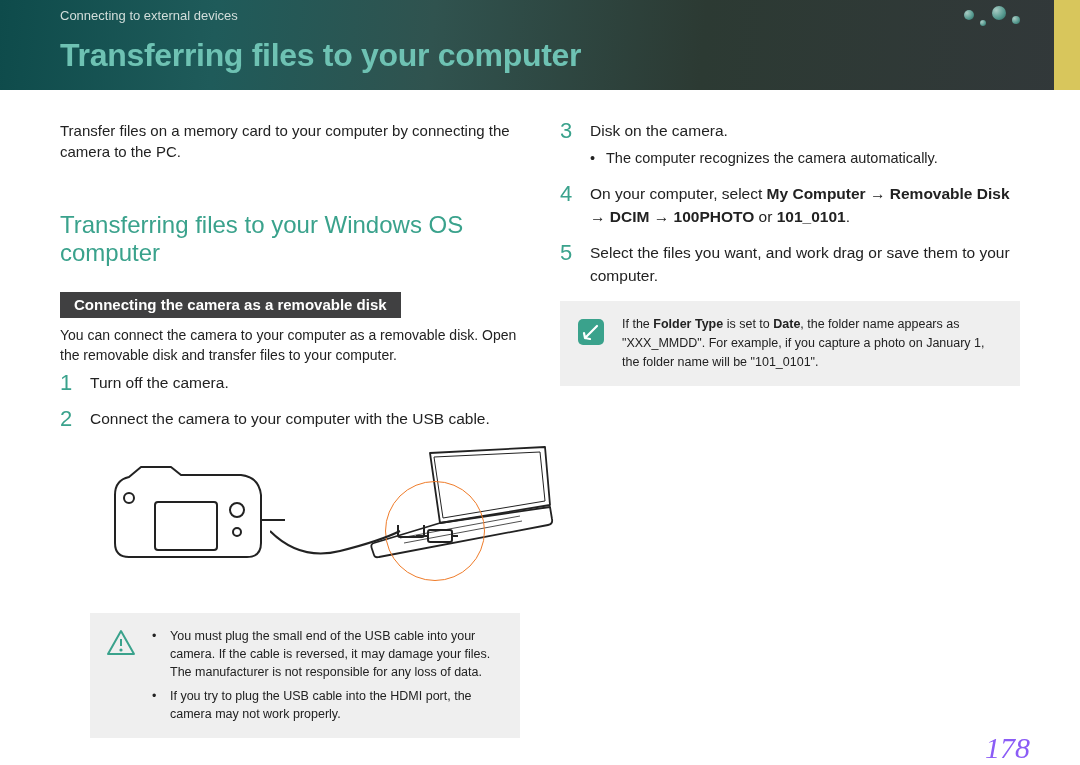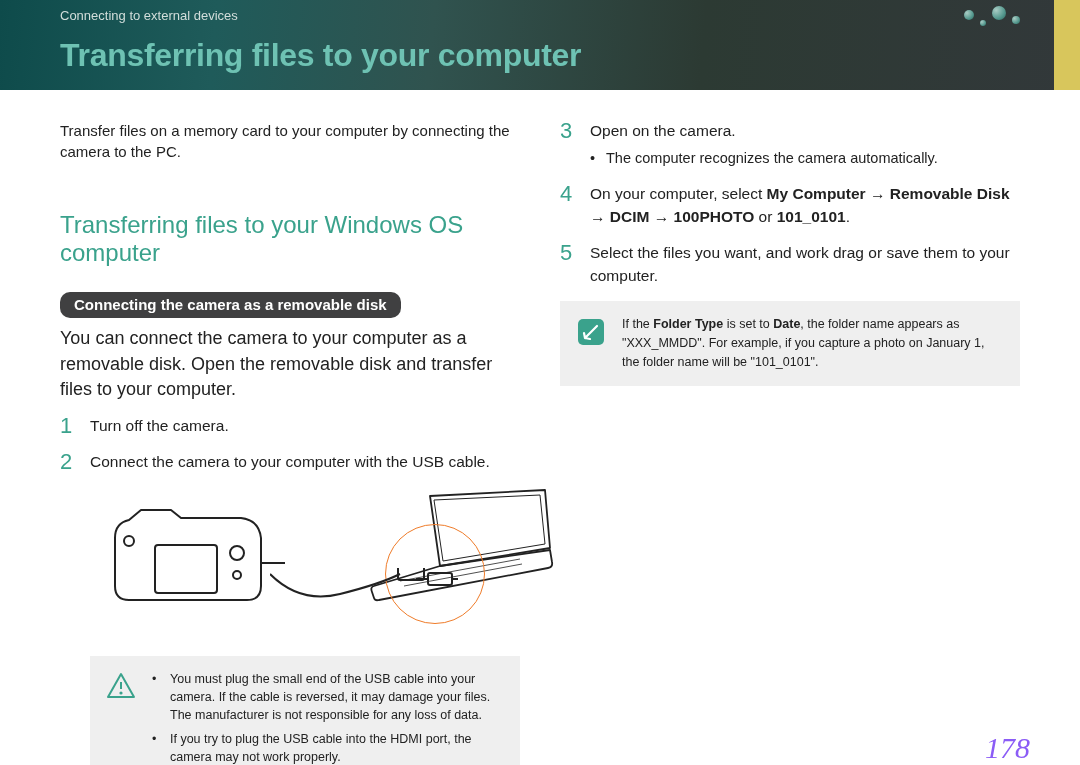--- a/index.html
+++ b/index.html
@@ -69,27 +69,27 @@
     color: #3aa28c;
     font-size: 24px;
     font-weight: 400;
     line-height: 1.2;
     margin-bottom: 24px;
   }
   .pill {
     display:inline-block;
     background:#404041;
     color:#fff;
-    border-radius:10px;
+    border-radius:0;
     padding:4px 14px 5px;
     font-size:15px;
     font-weight:600;
     margin-bottom:8px;
   }
-  .para { font-size:18px; line-height:1.42; margin-bottom:12px;}
+  .para { font-size:14px; line-height:1.42; margin-bottom:6px;}
   ol.steps { list-style:none; counter-reset:none; }
   ol.steps > li {
     display:flex;
     gap:14px;
     font-size:15.5px;
     line-height:1.45;
     margin-bottom:14px;
   }
   .stepnum {
     font-family: "Segoe UI", Arial, sans-serif;
@@ -244,21 +244,21 @@
           </li>
       </ul>
     </div>
   </div>
 
   <div class="col">
     <ol class="steps">
       <li>
         <span class="stepnum">3</span>
         <span class="steptext">
-          <span>Open on the camera.</span>
+          <span>Disk on the camera.</span>
           <div class="sub-bullet">
             <span class="dot">•</span>
             <span>The computer recognizes the camera automatically.</span>
           </div>
         </span>
       </li>
       <li>
         <span class="stepnum">4</span>
         <span class="steptext">
           <span>On your computer, select </span><b>My Computer</b><span> → </span><b>Removable Disk</b><span> → </span><b>DCIM</b><span> → </span><b>100PHOTO</b><span> or </span><b>101_0101</b><span>.</span>

